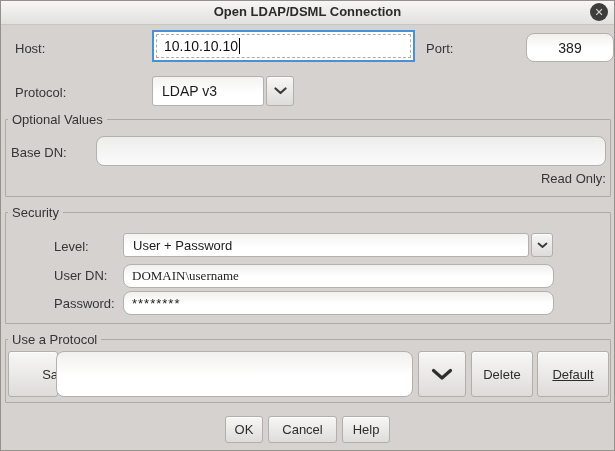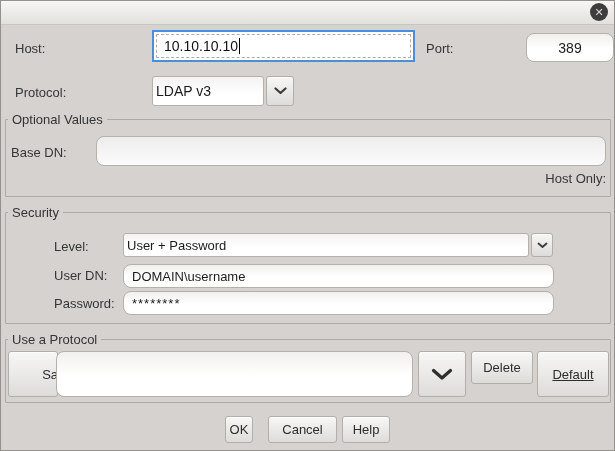--- a/index.html
+++ b/index.html
@@ -49,21 +49,21 @@
     font-size:13px; color:#2d2d2d;
     display:flex; align-items:center; justify-content:center;
     box-shadow:inset 0 1px 0 rgba(255,255,255,.7);
     cursor:default; font-family:"Liberation Sans","DejaVu Sans",sans-serif;
   }
   .combo-field {
     position:absolute;
     background:linear-gradient(to bottom,#f4f3f2,#ffffff 60%);
     border:1px solid #b4b1ad; border-radius:3px;
     font-size:14px; color:#1c1c1c;
-    display:flex; align-items:center; padding:0 3px;
+    display:flex; align-items:center; padding:0 9px;
   }
   
   .host-wrap {
     position:absolute; left:151px; top:29px; width:263px; height:32px;
     background:#ffffff; border:2px solid #4a90d9; border-radius:0;
   }
   .host-wrap .dashes {
     position:absolute; inset:2px; border:1px dashed #adadad; border-radius:1px;
     pointer-events:none;
   }
@@ -80,20 +80,21 @@
   }
   legend { font-size:13px; color:#343434; padding:0 4px; margin-left:2px; }
   
 </style>
 </head>
 <body>
 
 <div id="dialog">
 
   <div class="titlebar">
+    <div class="title">Open LDAP/DSML Connection</div>
     <div class="close-btn">
       <span>✕</span>
     </div>
   </div>
 
   <div class="lbl" style="left:14px; top:40px;">Host:</div>
   <div class="host-wrap">
     <div class="dashes"></div>
     <span class="txt"><span>10.10.10.10</span><span class="caret"></span></span>
   </div>
@@ -108,61 +109,61 @@
     <svg width="13" height="8" viewBox="0 0 13 8">
         <path d="M1.5 1.5 L6.5 6 L11.5 1.5" fill="none" stroke="#3c3b39" stroke-width="2.2" stroke-linecap="round" stroke-linejoin="round"></path>
       </svg>
   </div>
 
   <fieldset style="left:4px; top:111px; width:606px; height:85px;">
     <legend>Optional Values</legend>
   </fieldset>
   <div class="lbl" style="left:10px; top:144px;">Base DN:</div>
   <input class="entry" style="left: 95px; top: 135px; width: 510px; height: 30px; background: linear-gradient(rgb(237, 237, 236), rgb(251, 251, 251));" value="">
-  <div class="lbl" style="left:450px; top:170px; width:155px; text-align:right;">Host Only:</div>
+  <div class="lbl" style="left:450px; top:170px; width:155px; text-align:right;">Read Only:</div>
 
   <fieldset style="left:4px; top:204px; width:606px; height:119px;">
     <legend>Security</legend>
   </fieldset>
   <div class="lbl" style="left:53px; top:238px;">Level:</div>
   <div class="combo-field" style="left:122px; top:232px; width:406px; height:24px; font-size:13px;">
     <span>User + Password</span>
   </div>
   <div class="btn" style="left:530px; top:232px; width:22px; height:24px;">
     <svg width="11" height="7" viewBox="0 0 11 7">
         <path d="M1.5 1.5 L5.5 5 L9.5 1.5" fill="none" stroke="#3c3b39" stroke-width="1.8" stroke-linecap="round" stroke-linejoin="round"></path>
       </svg>
   </div>
 
   <div class="lbl" style="left:53px; top:267px;">User DN:</div>
-  <input class="entry" style="left: 122px; top: 263px; width: 431px; height: 24px; font-size: 13px;" value="DOMAIN\username">
+  <input class="entry" style="left: 122px; top: 263px; width: 431px; height: 24px; font-size: 13px; font-family: Liberation Serif, serif;" value="DOMAIN\username">
 
   <div class="lbl" style="left:53px; top:295px;">Password:</div>
   <input class="entry" style="left: 122px; top: 290px; width: 431px; height: 24px; font-size: 13px; letter-spacing: 1px;" value="********">
 
   <fieldset style="left:4px; top:331px; width:606px; height:71px;">
     <legend>Use a Protocol</legend>
   </fieldset>
   <div class="btn" style="left:7px; top:350px; width:43px; height:46px;padding-left:48px;">
     <span>Save</span>
   </div>
   <input class="entry" style="left: 55px; top: 350px; width: 357px; height: 46px;" value="">
   <div class="btn" style="left:417px; top:350px; width:48px; height:46px;">
     <svg width="22" height="13" viewBox="0 0 22 13">
         <path d="M2.5 2.5 L11 10 L19.5 2.5" fill="none" stroke="#2f2e2c" stroke-width="3.2" stroke-linecap="round" stroke-linejoin="round"></path>
       </svg>
   </div>
-  <div class="btn" style="left:470px; top:350px; width:62px; height:33px;">
+  <div class="btn" style="left:470px; top:350px; width:62px; height:46px;">
     <span>Delete</span>
   </div>
   <div class="btn" style="left:536px; top:350px; width:72px; height:46px;text-decoration:underline;">
     <span>Default</span>
   </div>
 
-  <div class="btn" style="left:224px; top:415px; width:28px; height:27px;">
+  <div class="btn" style="left:224px; top:415px; width:38px; height:27px;">
     <span>OK</span>
   </div>
   <div class="btn" style="left:341px; top:415px; width:48px; height:27px;">
     <span>Help</span>
   </div>
   <div class="btn" style="left:267px; top:415px; width:69px; height:27px;">
     <span>Cancel</span>
   </div>
 
 </div>

